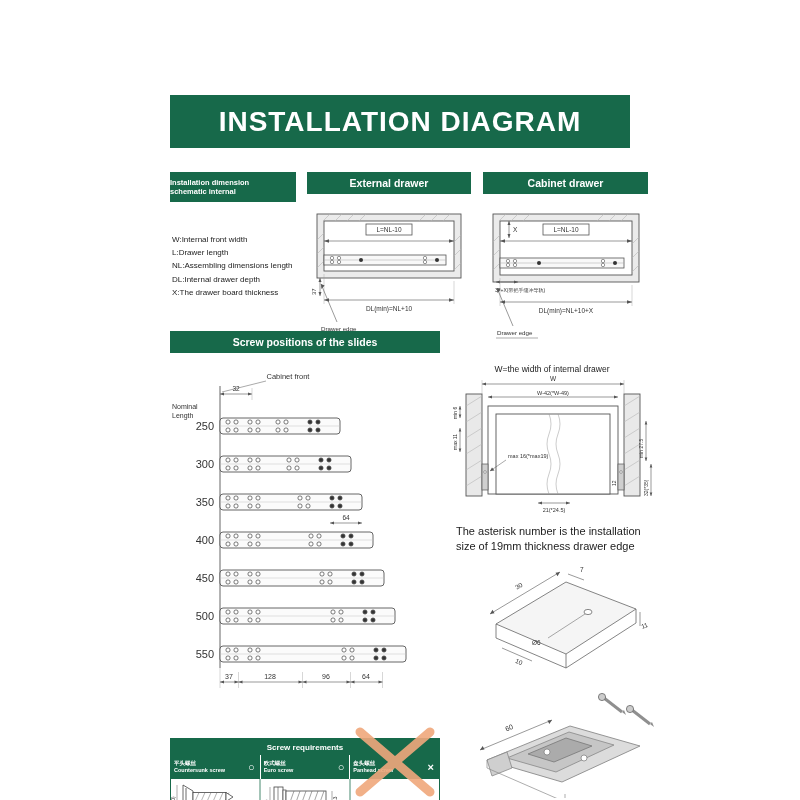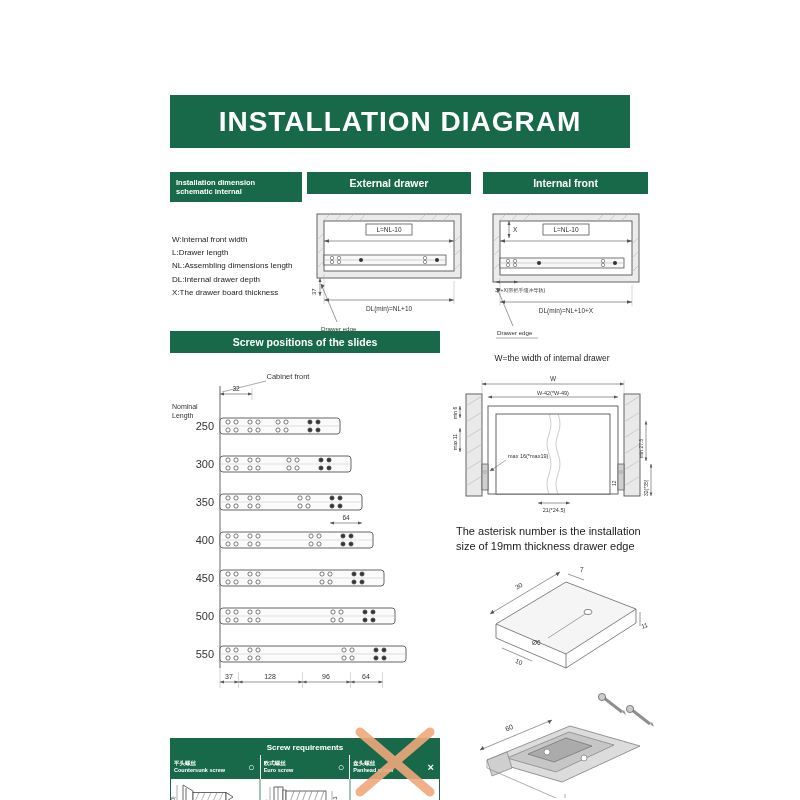--- a/index.html
+++ b/index.html
@@ -19,21 +19,21 @@
   .cell .mark{margin-left:auto;font-size:11px;font-weight:bold;padding-right:2px;}
   .screwbox{border:1px solid #17694a;box-sizing:border-box;background:#fff;margin-top:28px;}
 </style>
 </head>
 <body>
 
 <div class="page">
 
   <div class="abs ghead title-bar">INSTALLATION DIAGRAM</div>
 
-  <div class="abs ghead" style="left:170px;top:172px;width:126px;height:30px;font-size:7.5px;justify-content:flex-start;padding-left:6px;">
+  <div class="abs ghead" style="left:170px;top:172px;width:126px;height:30px;font-size:7.5px;justify-content:flex-start;">
     <div>
       <div>Installation dimension</div>
       <div>schematic internal</div>
     </div>
   </div>
   <div class="abs legend-lines" style="left:172px;top:233px;width:134px;">
     <div>W:Internal front width</div>
     <div>L:Drawer length</div>
     <div>NL:Assembling dimensions length</div>
     <div>DL:Internal drawer depth</div>
@@ -79,21 +79,21 @@
       <text x="82" y="113" font-size="6.5" text-anchor="middle">DL(min)=NL+10</text>
     </g>
     <g>
       <path d="M30,124 L14,86" stroke="#555" stroke-width="0.6" fill="none"></path>
       <path d="M14,86 l0.4,5 l3.2,-3.6 z" fill="#555"></path>
       <text x="14" y="133" font-size="6.2">Drawer edge</text>
       <path d="M13,136 h42" stroke="#555" stroke-width="0.5"></path>
     </g>
   </svg>
 
-  <div class="abs ghead sec-head" style="left:483px;top:172px;width:165px;height:22px;">Internal front</div>
+  <div class="abs ghead sec-head" style="left:483px;top:172px;width:165px;height:22px;">Cabinet drawer</div>
   <svg class="abs" style="left:483px;top:198px;" width="165" height="148" viewBox="0 0 165 148">
     <g stroke="#555" stroke-width="0.9">
       <rect x="10" y="16" width="146" height="68" fill="#ebebeb"></rect>
       <rect x="17" y="23" width="132" height="54" fill="#fff"></rect>
     </g>
     <path d="M16,23 l7,-7 M28,23 l7,-7 M40,23 l7,-7 M114,23 l7,-7 M126,23 l7,-7 M138,23 l7,-7" stroke="#b5b5b5" stroke-width="0.6" fill="none"></path>
     <path d="M10,44 l7,-7 M10,58 l7,-7 M10,72 l7,-7 M149,46 l7,-7 M149,60 l7,-7 M149,74 l7,-7" stroke="#b5b5b5" stroke-width="0.6" fill="none"></path>
     <g>
       <rect x="60" y="26" width="46" height="11" fill="#fff" stroke="#555" stroke-width="0.8"></rect>
       <text x="83" y="34" font-size="6.5" text-anchor="middle">L=NL-10</text>
@@ -314,21 +314,21 @@
       <line x1="212.5" y1="304" x2="212.5" y2="320" stroke="#999" stroke-width="0.4"></line>
       <line x1="50" y1="314" x2="212.5" y2="314" stroke="#555" stroke-width="0.6"></line>
       <path d="M50,314 l4,-1.5 v3 z M68.5,314 l-4,-1.5 v3 z M68.5,314 l4,-1.5 v3 z M132.5,314 l-4,-1.5 v3 z M132.5,314 l4,-1.5 v3 z M180.5,314 l-4,-1.5 v3 z M180.5,314 l4,-1.5 v3 z M212.5,314 l-4,-1.5 v3 z" fill="#555"></path>
       <text x="59" y="311" font-size="7" text-anchor="middle">37</text>
       <text x="100" y="311" font-size="7" text-anchor="middle">128</text>
       <text x="156" y="311" font-size="7" text-anchor="middle">96</text>
       <text x="196" y="311" font-size="7" text-anchor="middle">64</text>
     </g>
   </svg>
 
-  <div class="abs" style="left:452px;top:353px;width:200px;text-align:center;font-size:8.5px;color:#222;">W=the width of internal drawer</div>
+  <div class="abs" style="left:452px;top:364px;width:200px;text-align:center;font-size:8.5px;color:#222;">W=the width of internal drawer</div>
   <svg class="abs" style="left:450px;top:366px;" width="206" height="150" viewBox="0 0 206 150">
     <g stroke="#555" stroke-width="0.9">
       <rect x="16" y="28" width="16" height="102" fill="#e9e9e9"></rect>
       <rect x="174" y="28" width="16" height="102" fill="#e9e9e9"></rect>
     </g>
     <path d="M16,40 l16,-10 M16,56 l16,-10 M16,72 l16,-10 M16,88 l16,-10 M16,104 l16,-10 M16,120 l16,-10 M174,40 l16,-10 M174,56 l16,-10 M174,72 l16,-10 M174,88 l16,-10 M174,104 l16,-10 M174,120 l16,-10" stroke="#b5b5b5" stroke-width="0.6" fill="none"></path>
     <g stroke="#555" stroke-width="0.9" fill="none">
       <rect x="38" y="40" width="130" height="88" fill="#fff"></rect>
       <rect x="46" y="48" width="114" height="80" fill="#fff"></rect>
     </g>

